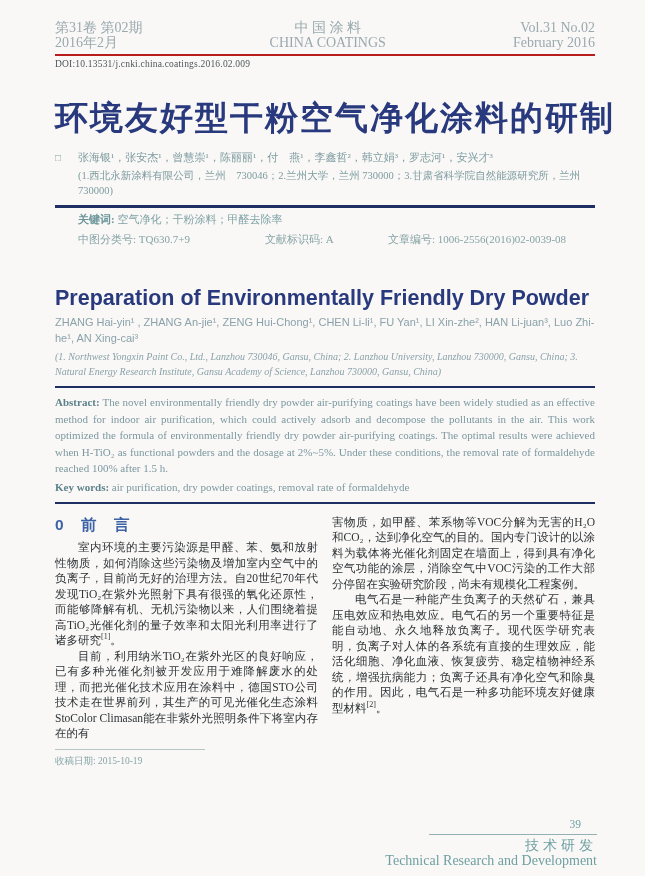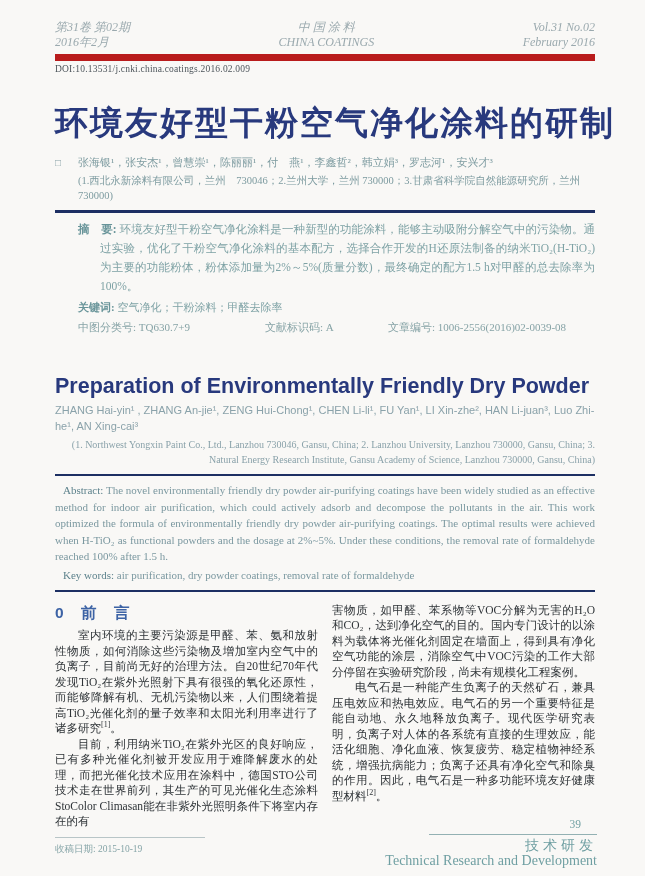--- a/index.html
+++ b/index.html
@@ -10,24 +10,23 @@
     background: #f9f8f6;
     box-sizing: border-box;
     padding: 20px 50px 0 55px;
     overflow: hidden;
     font-family: "Liberation Serif", "DejaVu Serif", serif;
   }
 
   
   .journal-header {
     display: flex; justify-content: space-between; align-items: flex-start;
-    color: #9aa9ae; font-size: 12px; line-height: 15px;
-    padding-bottom: 4px; border-bottom: 7px solid #b91c1c;
+    color: #9aa9ae; font-size: 14px; line-height: 15px;
+    padding-bottom: 4px; border-bottom: 2px solid #b91c1c;
     font-family: "Liberation Serif", "DejaVu Serif", serif;
-    font-style: italic;
   }
   .jh-col { white-space: nowrap; }
   .jh-center { text-align: center; }
   .jh-right { text-align: right; }
   .doi-line { margin-top: 3px; font-size: 9.5px; color: #4d555b; letter-spacing: 0.2px; }
 
   
   .article-title-cn {
     margin-top: 28px;
     font-family: "Liberation Sans", "DejaVu Sans", sans-serif;
@@ -58,23 +57,23 @@
   
   .article-title-en {
     margin-top: 34px;
     font-family: "Liberation Sans", "DejaVu Sans", sans-serif;
     font-weight: bold; font-size: 21.5px; line-height: 33px; color: #28397d;
   }
   .authors-en {
     font-size: 11px; line-height: 15.5px; color: #8aa2aa;
     font-family: "Liberation Sans", "DejaVu Sans", sans-serif;
   }
-  .affiliation-en { margin-top: 3px; font-size: 10px; line-height: 15px; color: #8aa2aa; text-align: right; }
+  .affiliation-en { margin-top: 3px; font-style: italic; font-size: 10px; line-height: 15px; color: #8aa2aa; }
   .abstract-en { margin-top: 6px; font-size: 11px; line-height: 16.5px; color: #7b98a0; text-align: justify; }
-  .block-label-en { font-weight: normal; color: #5d828c; margin-left: 8px; }
+  .block-label-en { font-weight: bold; color: #5d828c; }
   .keywords-en { margin-top: 2px; font-size: 11px; line-height: 16px; color: #7b98a0; }
 
   
   .body-cols { margin-top: 11px; display: flex; gap: 14px; color: #2e3337; }
   .col { width: 268px; font-size: 11.5px; line-height: 15.5px; text-align: justify; }
   .section-heading {
     font-family: "Liberation Sans", "DejaVu Sans", sans-serif;
     font-weight: bold; font-size: 15.5px; color: #3d63a5;
     margin: 2px 0 8px 0; letter-spacing: 1px;
   }
@@ -117,24 +116,20 @@
   <div class="article-title-cn">环境友好型干粉空气净化涂料的研制</div>
 
   <div class="authors-row">
     <span class="author-marker">□</span>
     <span>张海银¹，张安杰¹，曾慧崇¹，陈丽丽¹，付　燕¹，李鑫哲²，韩立娟³，罗志河¹，安兴才³</span>
   </div>
   <div class="affiliation-cn">(1.西北永新涂料有限公司，兰州　730046；2.兰州大学，兰州 730000；3.甘肃省科学院自然能源研究所，兰州　730000)</div>
 
   <div class="rule-navy thick"></div>
 
-  <div class="abstract-cn">
-    <span class="block-label-cn">摘　要:</span>
-    <span>环境友好型干粉空气净化涂料是一种新型的功能涂料，能够主动吸附分解空气中的污染物。通过实验，优化了干粉空气净化涂料的基本配方，选择合作开发的H还原法制备的纳米TiO₂(H-TiO₂)为主要的功能粉体，粉体添加量为2%～5%(质量分数)，最终确定的配方1.5 h对甲醛的总去除率为100%。</span>
-  </div>
   <div class="keywords-cn">
     <span class="block-label-cn">关键词:</span>
     <span>空气净化；干粉涂料；甲醛去除率</span>
   </div>
   <div class="meta-row">
     <span class="meta-item-1">中图分类号: TQ630.7+9</span>
     <span class="meta-item-2">文献标识码: A</span>
     <span>文章编号: 1006-2556(2016)02-0039-08</span>
   </div>
 

